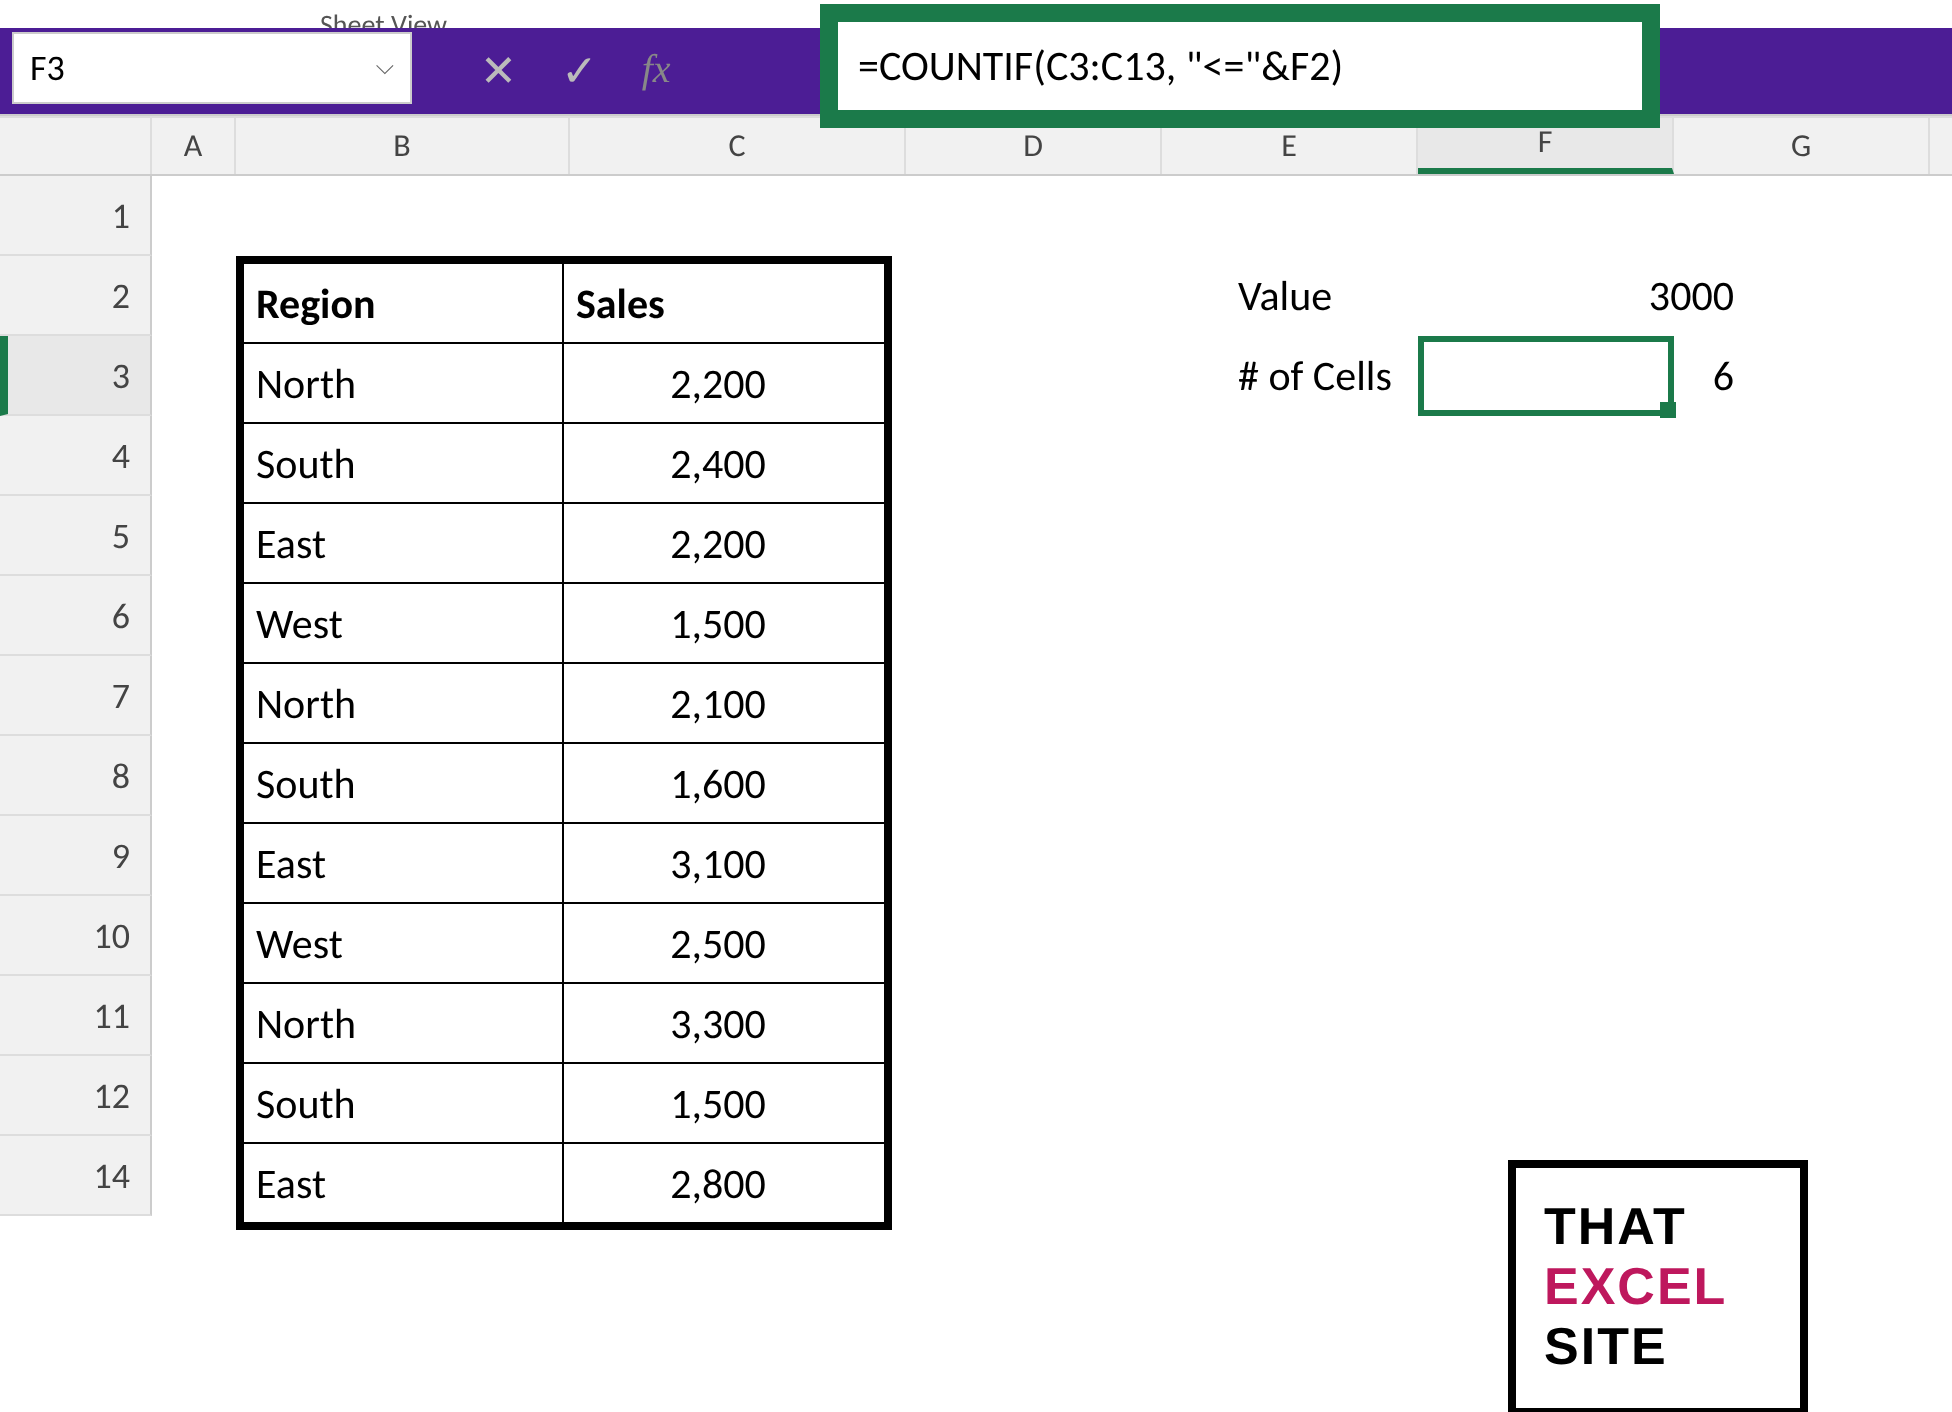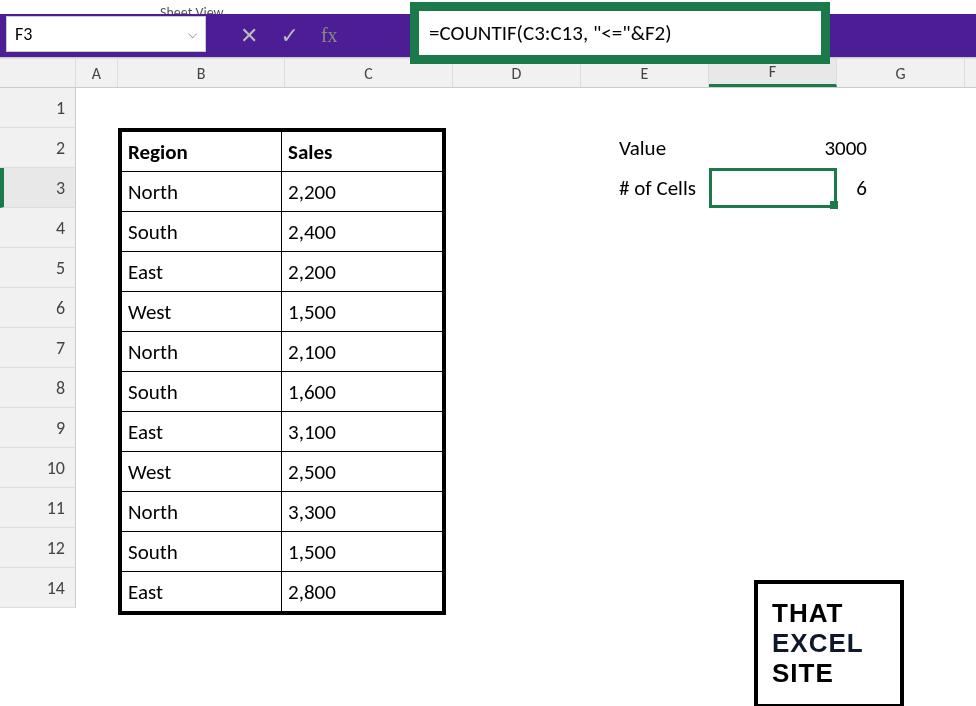--- a/index.html
+++ b/index.html
@@ -48,20 +48,21 @@
     }
     .fb-icons {
       display: flex;
       align-items: center;
       gap: 22px;
       margin-left: 28px;
       color: #bbb;
       font-size: 22px;
     }
     .fb-icons .fx {
+      font-style: italic;
       font-family: 'Times New Roman', serif;
       color: #888;
       font-size: 20px;
     }
     .formula-box {
       position: absolute;
       left: 410px;
       top: -12px;
       width: 420px;
       height: 62px;
@@ -128,21 +129,21 @@
     .data-table th, .data-table td {
       border: 1px solid #000;
       height: 40px;
       font-size: 21px;
       padding: 0 6px;
       font-weight: normal;
       text-align: left;
     }
     .data-table th { font-weight: bold; border-radius: 16px; }
     .data-table .c-region { width: 160px; }
-    .data-table .c-sales { width: 161px; text-align: left; padding-right: 12px; }
+    .data-table .c-sales { width: 161px; text-align: center; padding-right: 12px; }
     .data-table th.c-sales { text-align: left; padding-left: 6px;}
     .side-vals {
       position: absolute;
       left: 503px;
       top: 40px;
       font-size: 21px;
       margin-left: 40px;
     }
     .side-vals .row { display: flex; height: 40px; align-items: center; }
     .side-vals .lbl { width: 130px; }
@@ -172,21 +173,21 @@
       display: flex;
       flex-direction: column;
       justify-content: center;
       padding-left: 14px;
       font-family: Arial, sans-serif;
       font-weight: 900;
       font-size: 26px;
       line-height: 1.15;
       letter-spacing: 1px;
     }
-    .logo .green { color: #0f172a; }
+    .logo .green { color: #be185d; }
   </style>
 </head>
 <body>
 
 <div class="ribbon-labels">
   <span class="rl-sheet">Sheet View</span>
   <span class="rl-window">Window</span>
 </div>
 
 <div class="formula-row">

